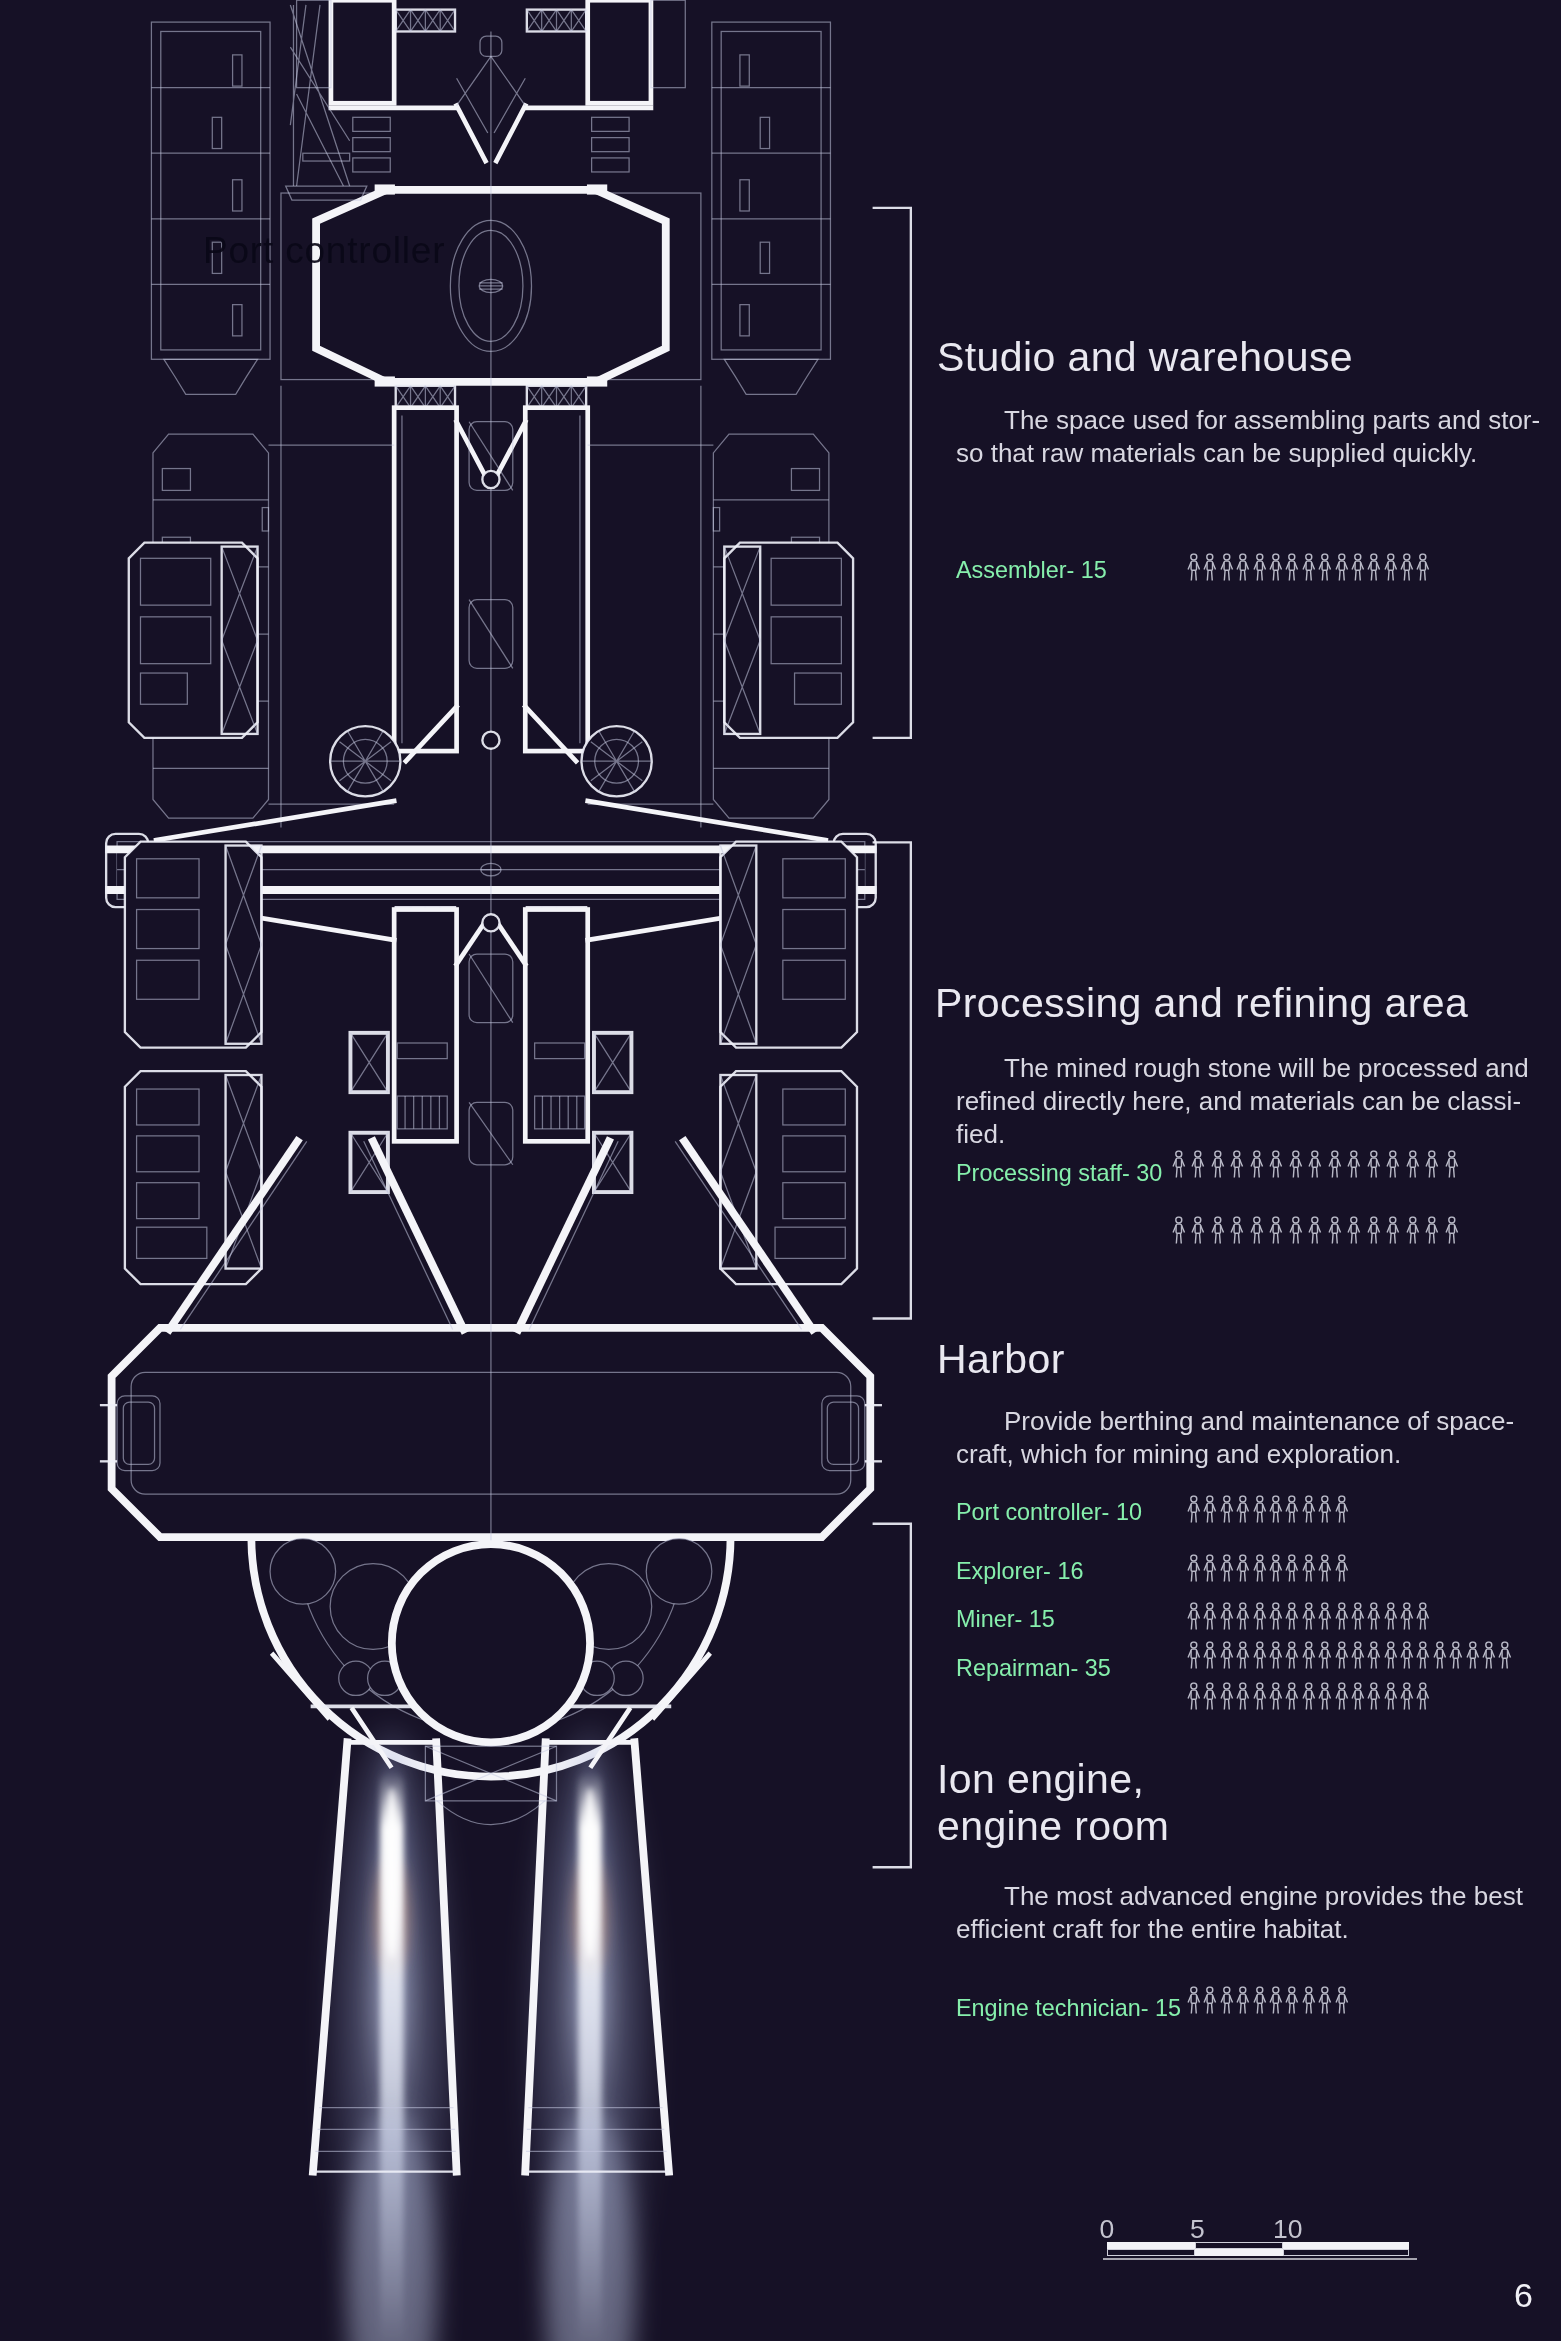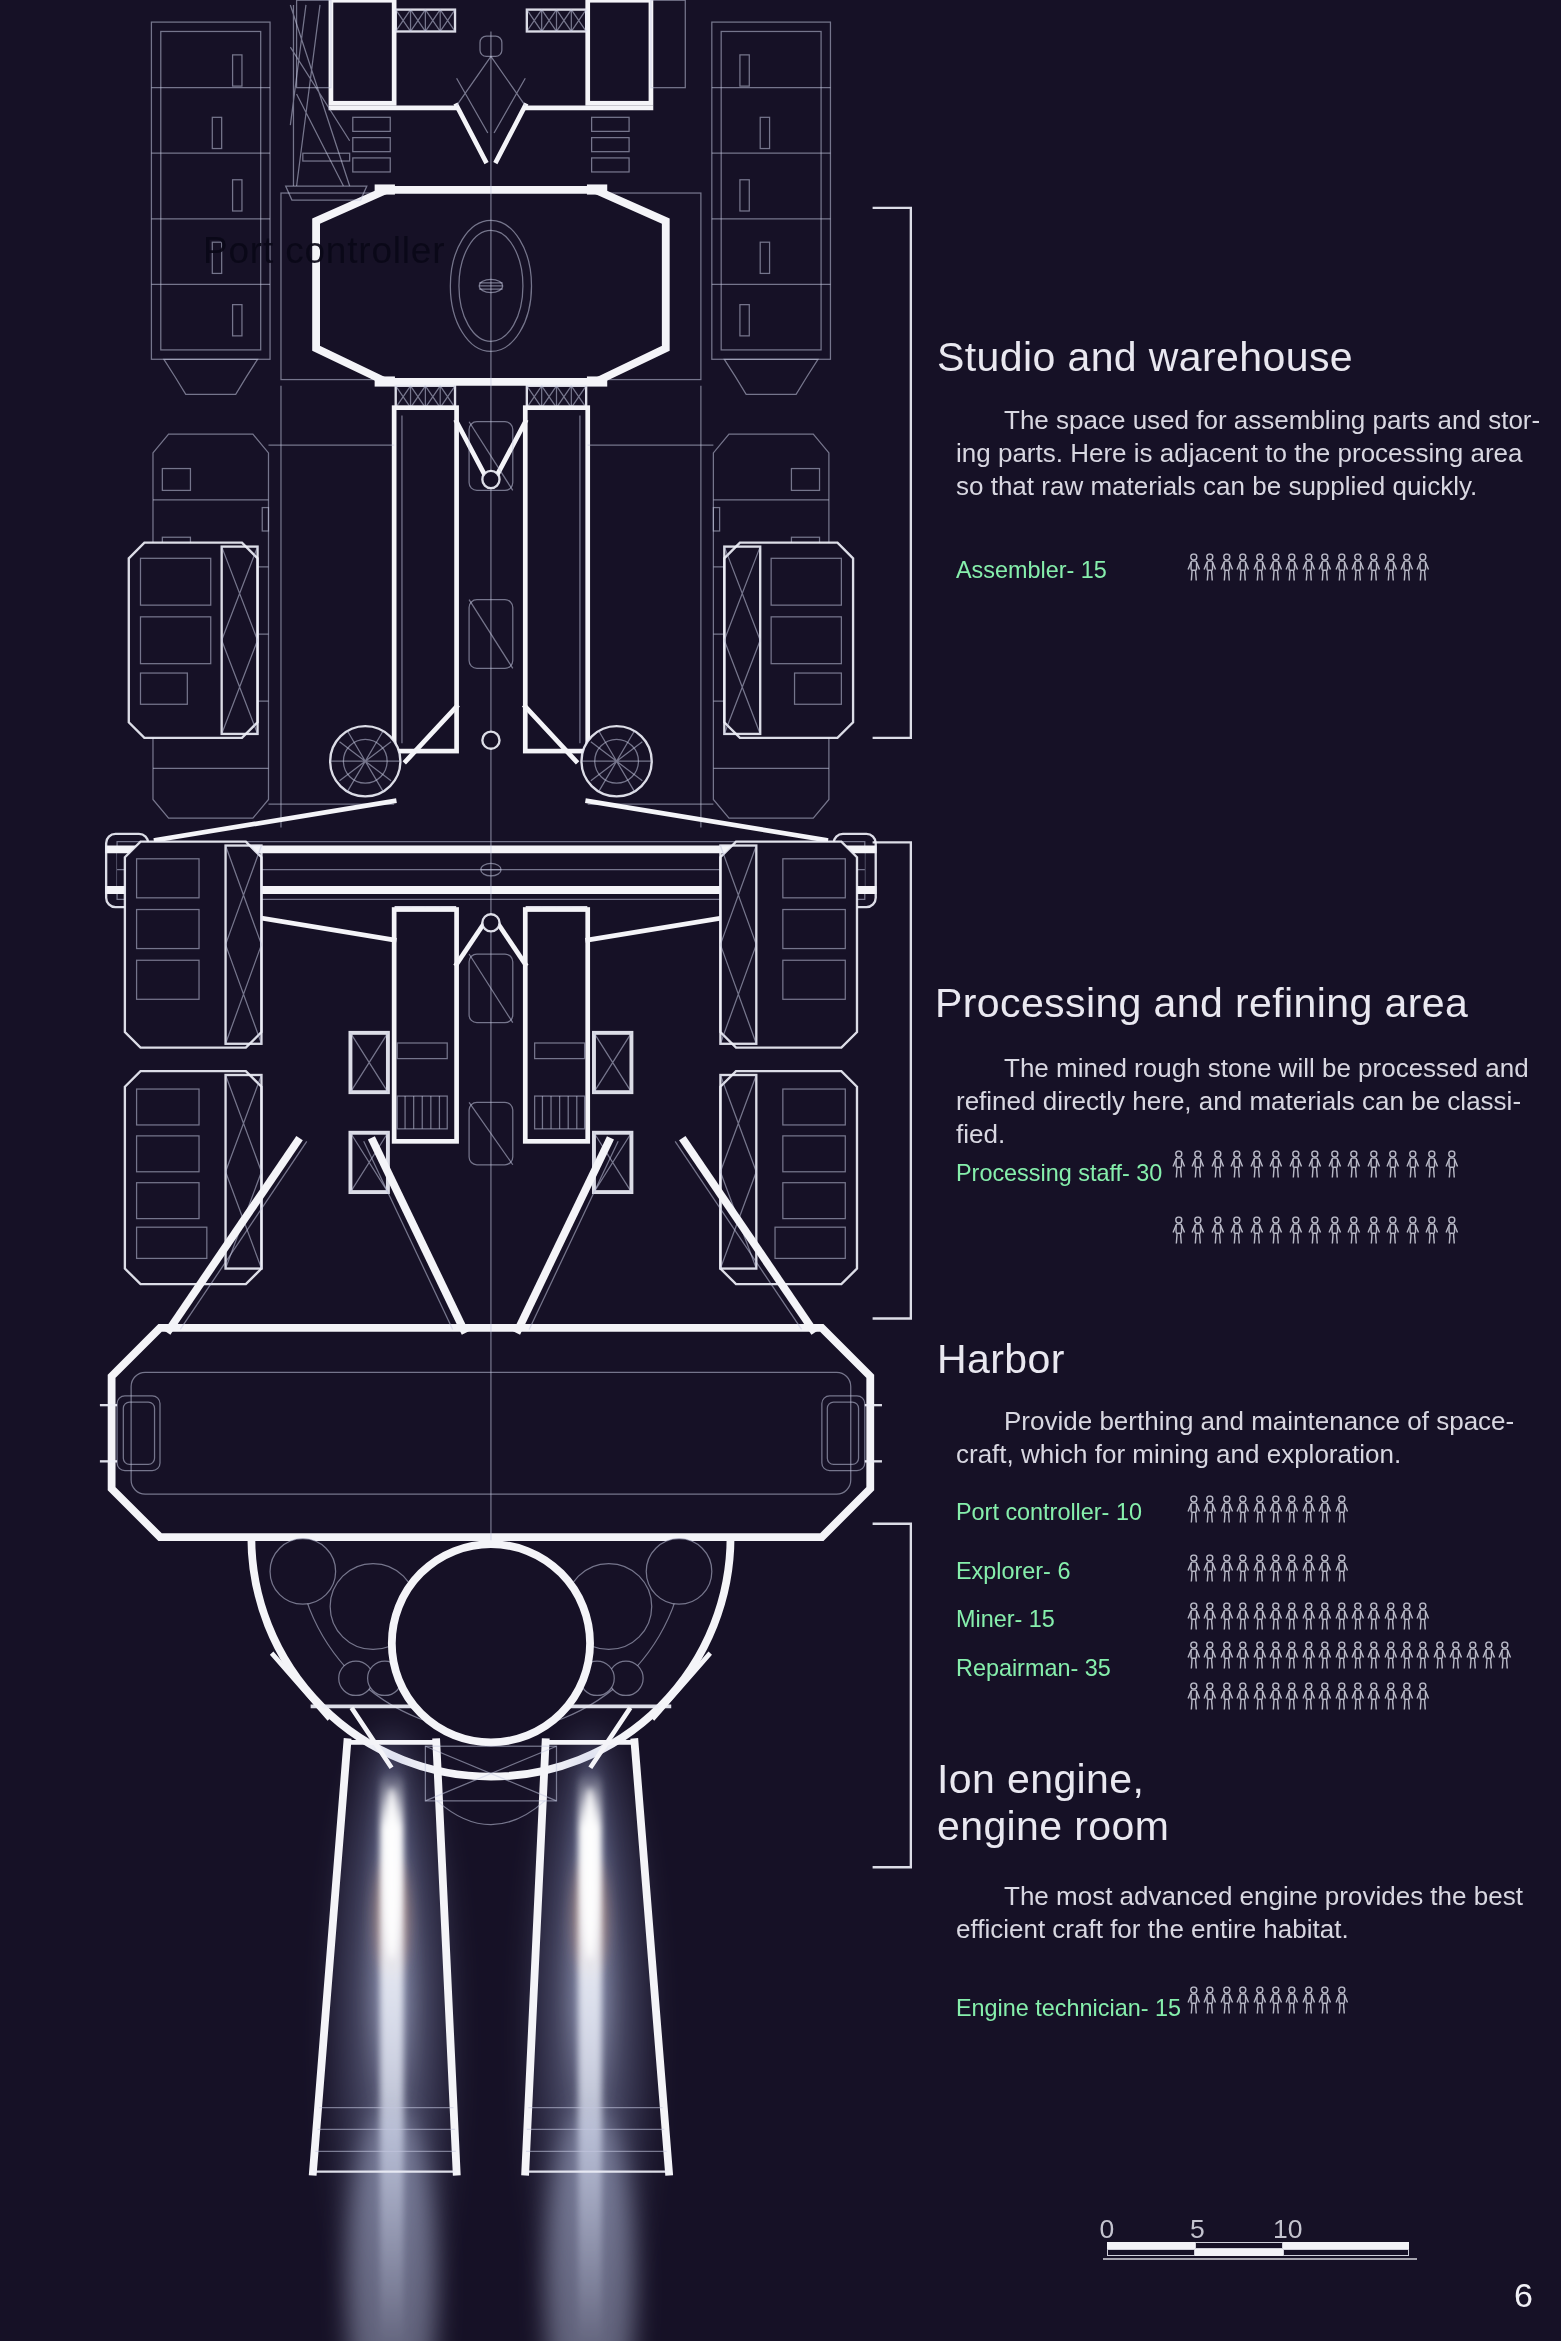--- a/index.html
+++ b/index.html
@@ -288,21 +288,20 @@
 
   <div id="watermark" class="abs" style="left:203px;top:230px;">Port controller</div>
 
   <div id="annotations">
 
     <div class="abs heading" style="left:937px;top:334px;">
         <div class="line">Studio and warehouse</div>
       </div>
     <div class="abs para" style="left:956px;top:404px;">
         <div class="line">The space used for assembling parts and stor-</div>
-        <div class="line">ing parts. Here is adjacent to the processing area</div>
         <div class="line">so that raw materials can be supplied quickly.</div>
       </div>
 
     <div class="abs" style="left:956px;top:551px;">
       <div class="stafflabel abs" style="left:0;top:6.2px;">Assembler- 15</div>
       <div class="abs" style="left:230px;top:0;">
           <div class="icon-row"><svg class="person" viewBox="0 0 12 22">
               <use href="#icon-person"></use>
             </svg><svg class="person" viewBox="0 0 12 22">
               <use href="#icon-person"></use>
@@ -442,21 +441,21 @@
               <use href="#icon-person"></use>
             </svg><svg class="person" viewBox="0 0 12 22">
               <use href="#icon-person"></use>
             </svg><svg class="person" viewBox="0 0 12 22">
               <use href="#icon-person"></use>
             </svg></div>
         </div>
     </div>
 
     <div class="abs" style="left:956px;top:1552px;">
-      <div class="stafflabel abs" style="left:0;top:6.2px;">Explorer- 6</div>
+      <div class="stafflabel abs" style="left:0;top:6.2px;">Explorer- 16</div>
       <div class="abs" style="left:230px;top:0;">
           <div class="icon-row"><svg class="person" viewBox="0 0 12 22">
               <use href="#icon-person"></use>
             </svg><svg class="person" viewBox="0 0 12 22">
               <use href="#icon-person"></use>
             </svg><svg class="person" viewBox="0 0 12 22">
               <use href="#icon-person"></use>
             </svg><svg class="person" viewBox="0 0 12 22">
               <use href="#icon-person"></use>
             </svg><svg class="person" viewBox="0 0 12 22">

